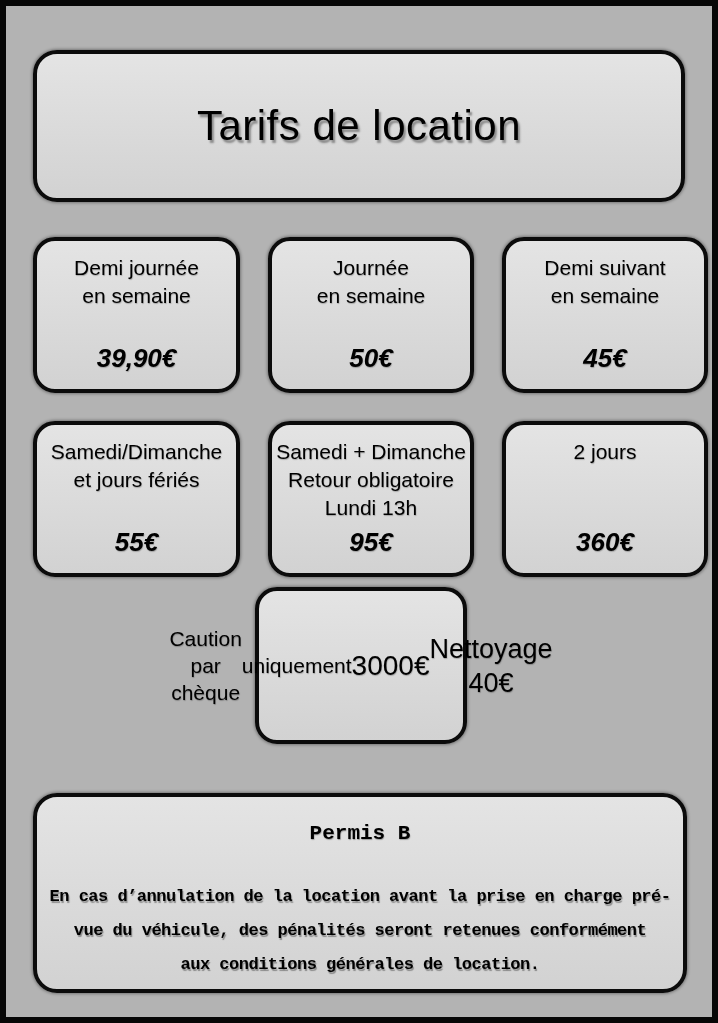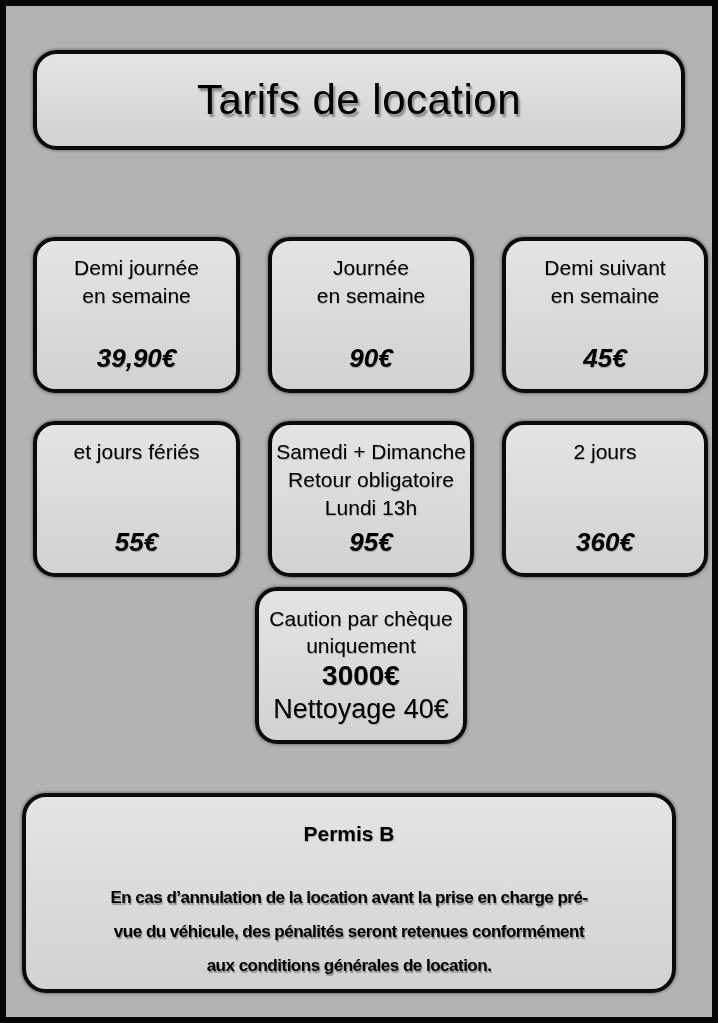--- a/index.html
+++ b/index.html
@@ -21,21 +21,21 @@
   .box {
     box-sizing: border-box;
     background: linear-gradient(180deg, #e4e4e4 0%, #dadada 55%, #d2d2d2 100%);
     border: 4px solid #0b0b0b;
     border-radius: 24px;
     box-shadow: 0 0 3px 1px rgba(0,0,0,0.35);
   }
   .title-box {
     position: absolute;
     left: 27px; top: 44px;
-    width: 652px; height: 100px;
+    width: 652px; height: 152px;
     display: flex;
     align-items: center;
     justify-content: center;
     text-align: right;
   }
   .title-box h1 {
     margin: 0;
     font-size: 42px;
     font-weight: 400;
     letter-spacing: 0.5px;
@@ -71,50 +71,50 @@
     font-weight: 700;
     line-height: 30px;
     text-shadow: 0.5px 1px 1px rgba(0,0,0,0.25);
     font-style: italic;
   }
   .caution-box {
     position: absolute;
     left: 249px; top: 581px;
     width: 212px; height: 157px;
     display: flex;
-    flex-direction: column;
     justify-content: center;
     align-items: center;
     text-align: center;
     padding: 6px 2px;
     border-radius: 22px;
   }
   .caution-line {
     font-size: 21px;
     line-height: 27px;
     text-shadow: 0.5px 1px 1px rgba(0,0,0,0.25);
   }
   .caution-deposit {
     font-size: 28px;
-    font-weight: 700;
+    font-weight: 400;
     line-height: 33px;
     text-shadow: 0.5px 1px 1px rgba(0,0,0,0.25);
   }
   .caution-clean {
     font-size: 27px;
     line-height: 34px;
     text-shadow: 0.5px 1px 1px rgba(0,0,0,0.25);
   }
   .caution-clean .bold { font-weight: 400; }
   .footer-box {
     position: absolute;
-    left: 16px; top: 787px;
+    left: 27px; top: 787px;
     width: 654px; height: 200px;
     text-align: center;
     padding-top: 25px;
+    font-family: Liberation Mono, monospace;
   }
   .footer-heading {
     font-size: 21px;
     font-weight: 600;
     text-shadow: 0.5px 1px 1px rgba(0,0,0,0.3);
   }
   .footer-text {
     margin-top: 35px;
     font-size: 17px;
     font-weight: 700;
@@ -141,33 +141,34 @@
         <div>en semaine</div>
       </div>
       <div class="card-price">39,90€</div>
     </div>
 
     <div class="box card">
       <div class="card-label">
         <div>Journée</div>
         <div>en semaine</div>
       </div>
-      <div class="card-price">90€</div>
+      <div class="card-price">50€</div>
     </div>
 
     <div class="box card">
       <div class="card-label">
         <div>Demi suivant</div>
         <div>en semaine</div>
       </div>
       <div class="card-price">45€</div>
     </div>
 
     <div class="box card">
       <div class="card-label">
+        <div>Samedi/Dimanche</div>
         <div>et jours fériés</div>
       </div>
       <div class="card-price">55€</div>
     </div>
 
     <div class="box card">
       <div class="card-label">
         <div>Samedi + Dimanche</div>
         <div>Retour obligatoire</div>
         <div>Lundi 13h</div>

